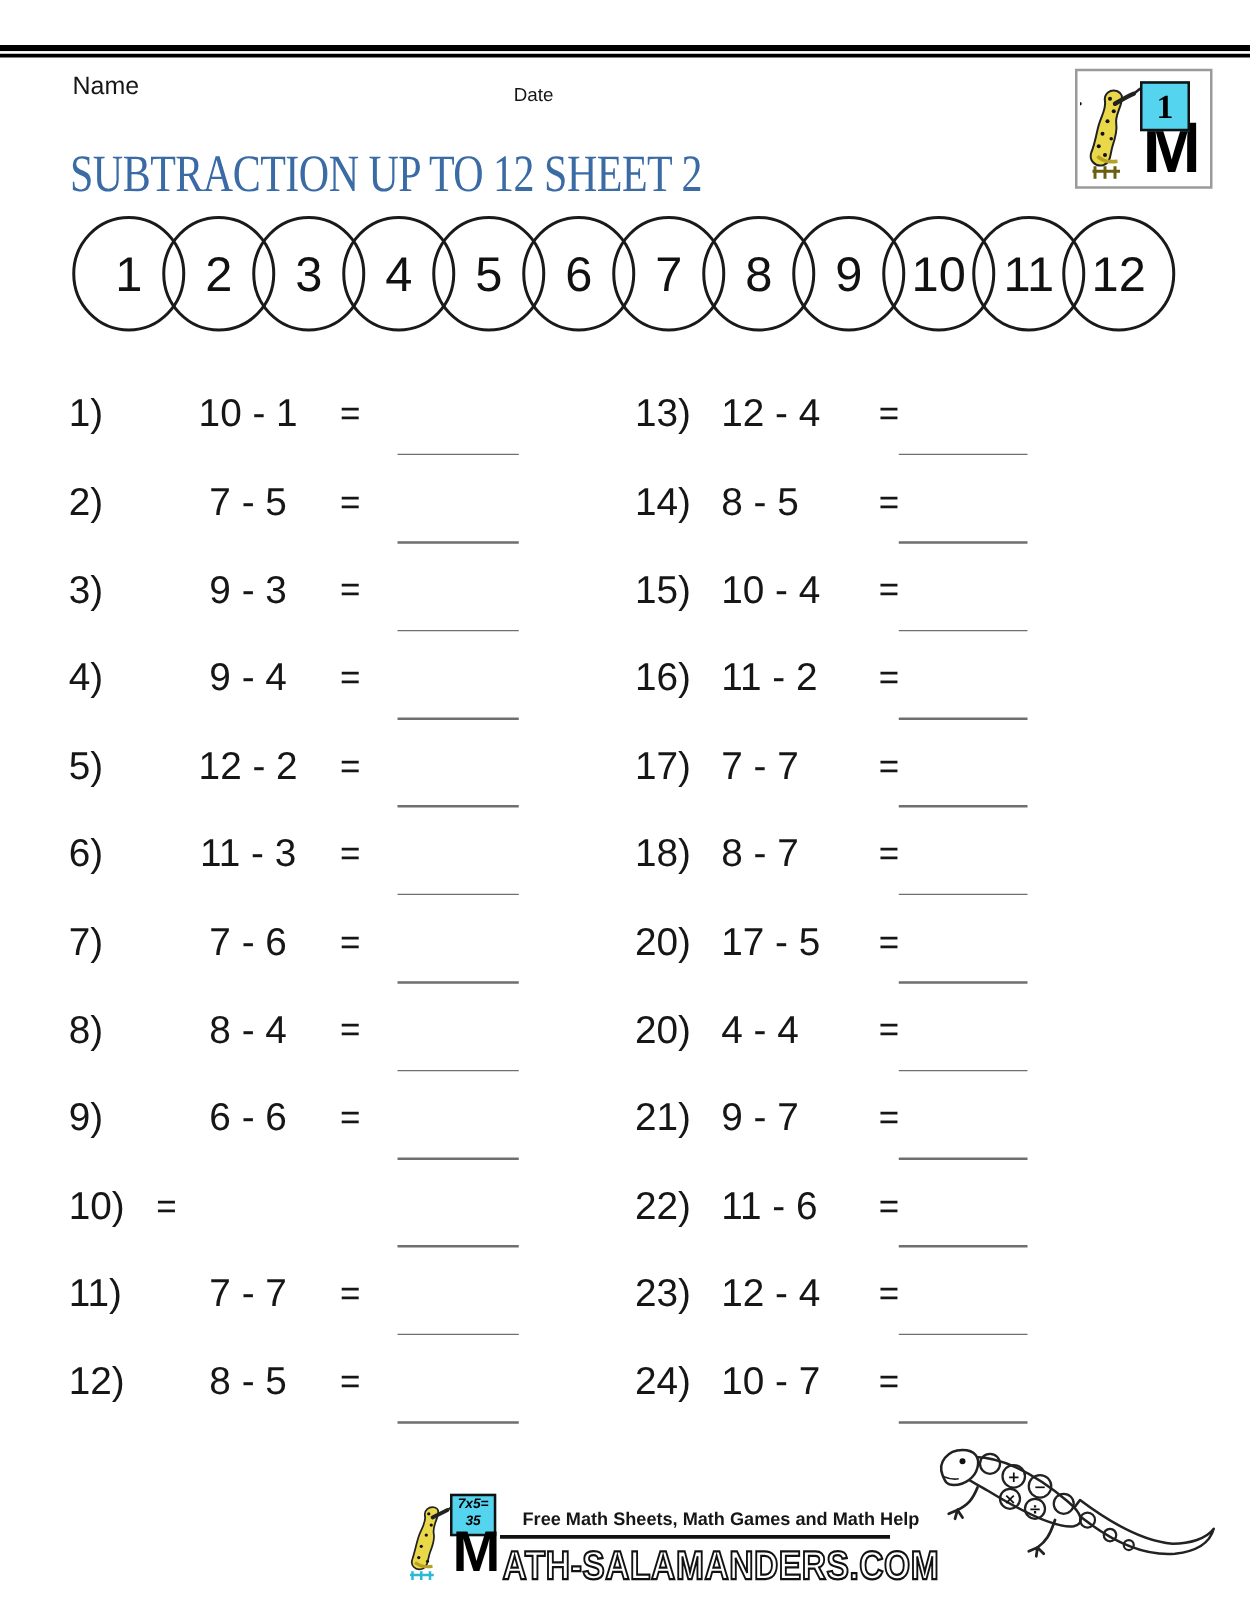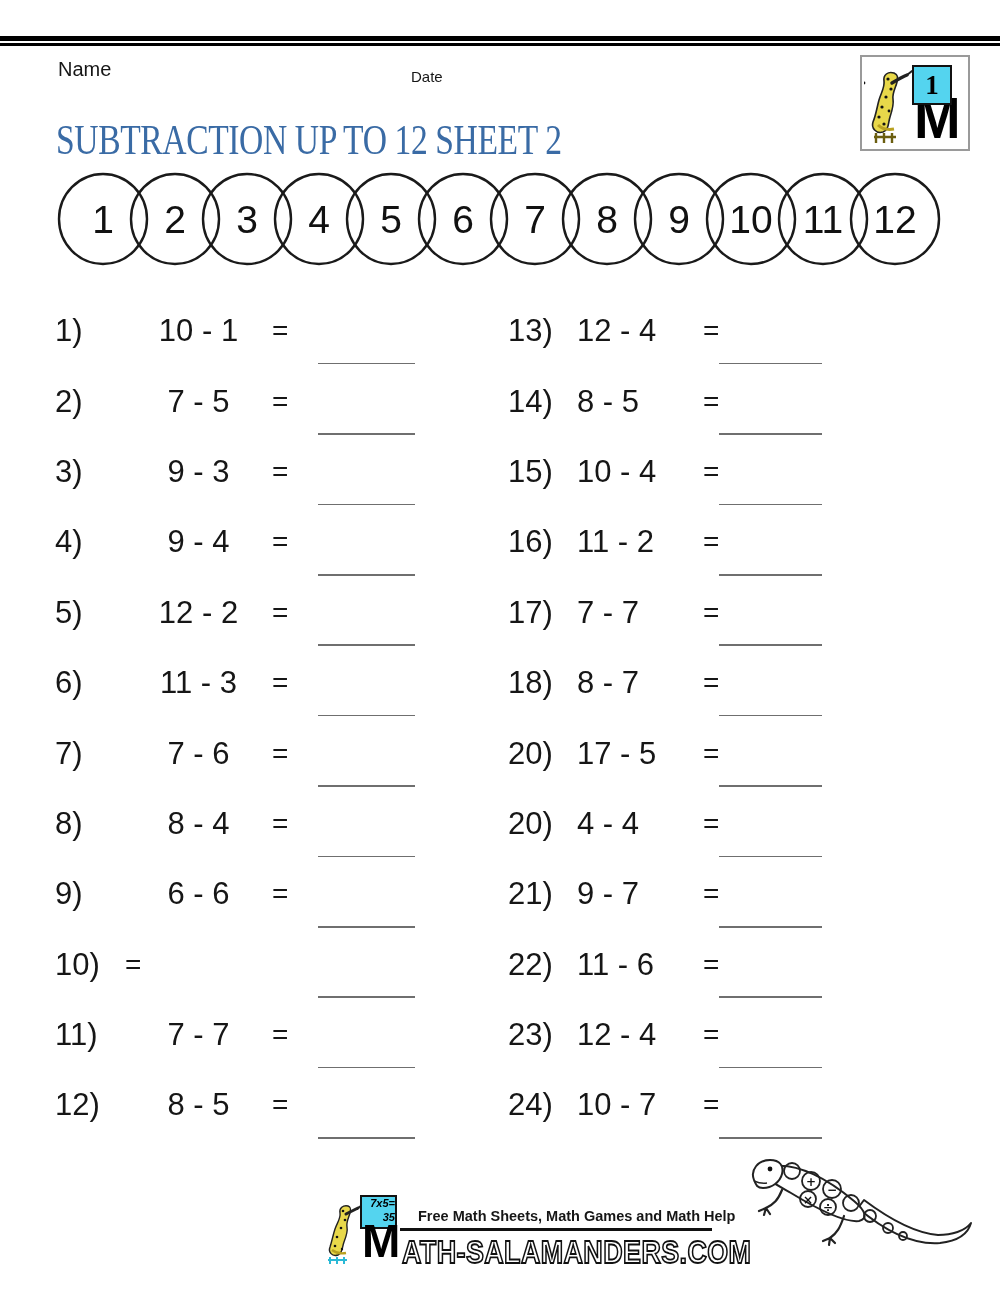--- a/index.html
+++ b/index.html
@@ -47,21 +47,21 @@
   .col-right .pexpr{width:126px;}
   .peq{font-size:28px;}
   .pline{position:absolute;bottom:2px;height:1.5px;background:#6f6f6f;}
   .col-left .pline{left:263px;width:97px;}
   .col-right .pline{left:231px;width:103px;}
 
   
   .footer-logo{position:absolute;left:322px;top:1194px;width:410px;height:80px;}
   .fl-sal{position:absolute;left:0px;top:8px;}
   .fl-board{position:absolute;left:38px;top:1px;width:37px;height:34px;background:#54d4ef;
-            border:2px solid #111;box-sizing:border-box;text-align:right;font-weight:bold;
+            border:2px solid #111;box-sizing:border-box;text-align:center;font-weight:bold;
             font-style:italic;font-size:11px;line-height:1.25;color:#000;}
   .fl-m{position:absolute;left:40px;top:24px;font-size:46px;line-height:1;font-weight:bold;color:#000;}
   .fl-tagline{position:absolute;left:96px;top:14px;font-size:14.5px;font-weight:bold;white-space:nowrap;}
   .fl-line{position:absolute;left:78px;top:34px;width:312px;height:2.5px;background:#111;}
   .fl-brand{position:absolute;left:80px;top:40px;font-size:32px;font-weight:bold;white-space:nowrap;
             color:#fff;-webkit-text-stroke:1.8px #111;letter-spacing:0.5px;
             transform:scaleX(0.84);transform-origin:left top;}
 
   .gecko{position:absolute;left:746px;top:1150px;}
   .gecko text{font-family:"DejaVu Sans",sans-serif;font-weight:bold;fill:#111;}

